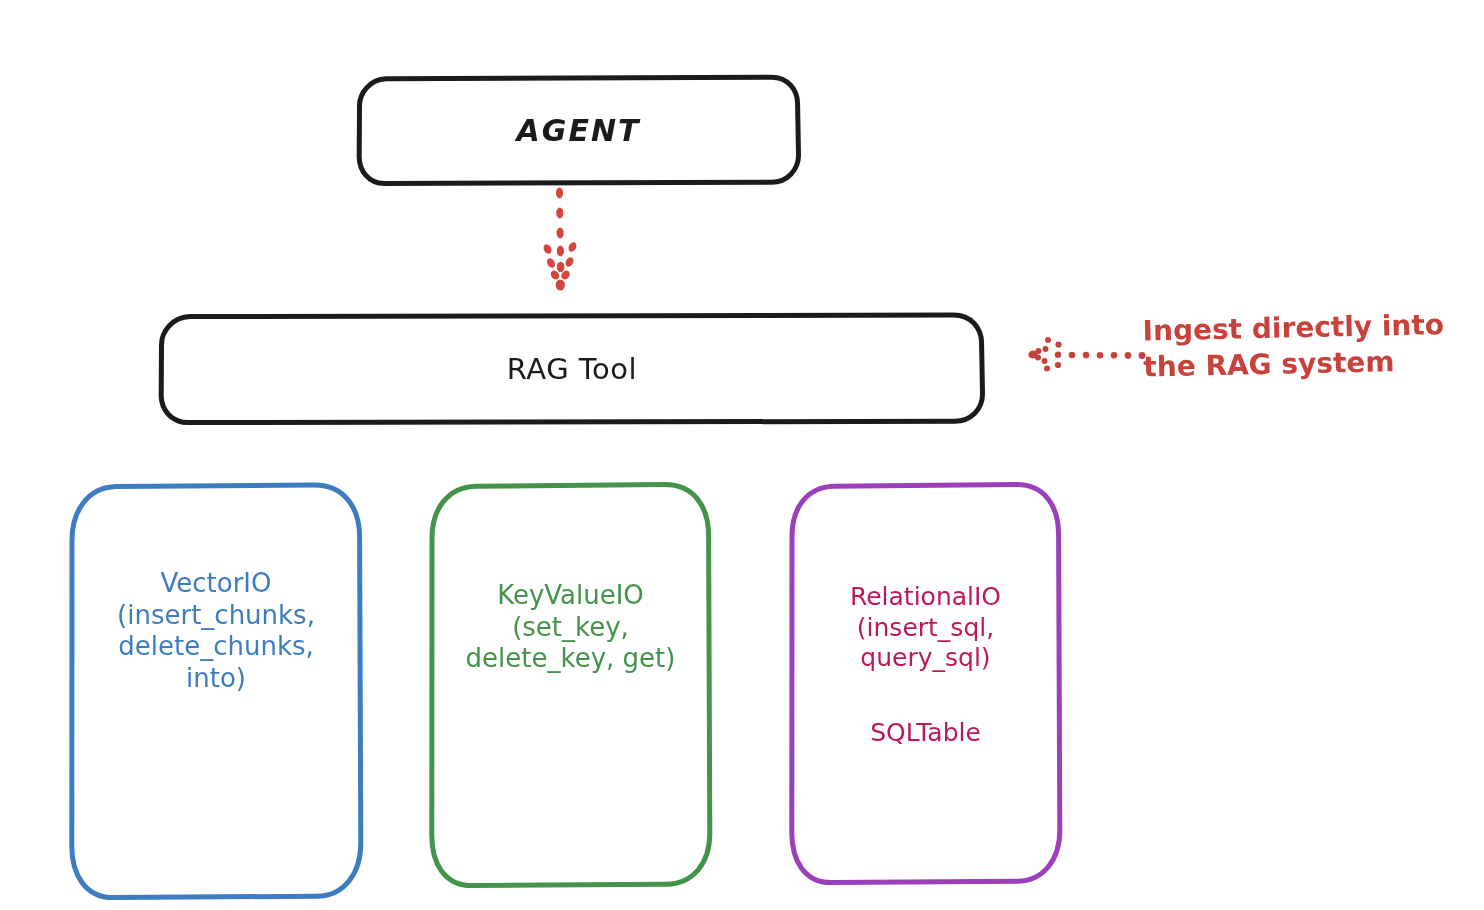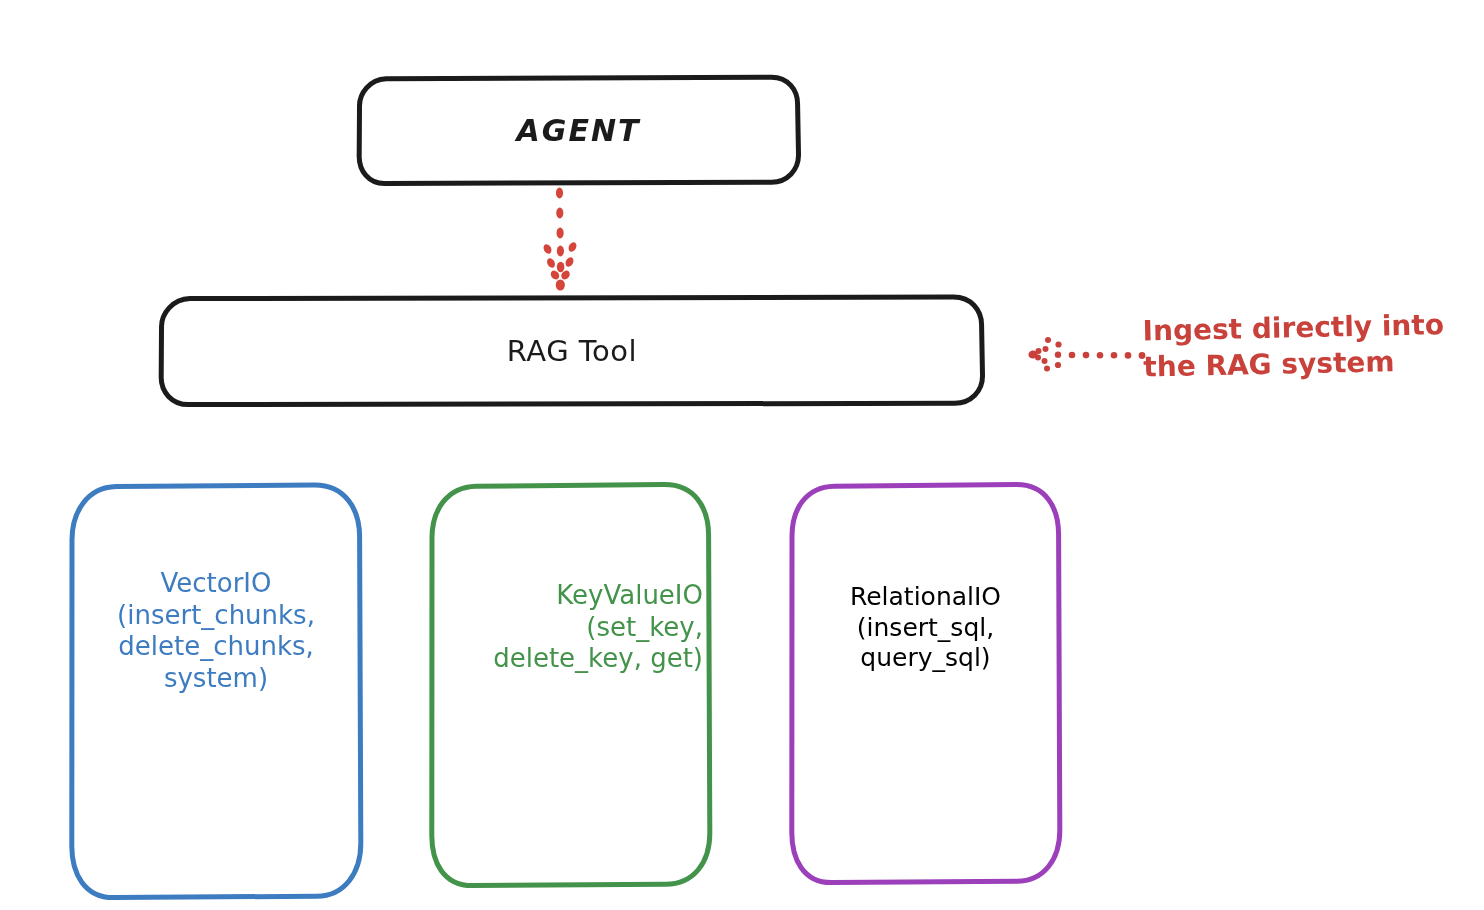--- a/index.html
+++ b/index.html
@@ -61,21 +61,21 @@
     font-style: italic;
     font-weight: 700;
     font-size: 30px;
     letter-spacing: 2px;
     color: #1b1b1b;
   }
 
   
   #rag-tool-node {
     left: 157px;
-    top: 262px;
+    top: 280px;
     width: 830px;
     height: 113px;
   }
   #rag-tool-node .label {
     font-family: "DejaVu Sans", sans-serif;
     font-weight: 500;
     font-size: 29px;
     letter-spacing: 0.5px;
     color: #1b1b1b;
   }
@@ -104,36 +104,35 @@
   #vectorio-node .node-body { padding-top: 86px; }
   #vectorio-node .api-text,
   #vectorio-node .index-text { color: #3d7cc0; font-size: 26px; }
   #vectorio-node .index-text { margin-top: 42px; font-size: 25px; }
 
   #keyvalueio-node {
     left: 428px;
     top: 450px;
     width: 285px;
     height: 406px;
-    text-align: right;
   }
   #keyvalueio-node .node-body { padding-top: 98px; }
   #keyvalueio-node .api-text,
   #keyvalueio-node .index-text { color: #43934a; font-size: 26px; }
   #keyvalueio-node .index-text { margin-top: 42px; font-size: 25px; }
 
   #relationalio-node {
     left: 788px;
     top: 450px;
     width: 275px;
     height: 403px;
   }
   #relationalio-node .node-body { padding-top: 100px; }
   #relationalio-node .api-text,
-  #relationalio-node .index-text { color: #000000; font-size: 25px; text-align: center; }
+  #relationalio-node .index-text { color: #be185d; font-size: 25px; text-align: center; }
   #relationalio-node .index-text { margin-top: 44px; font-size: 25px; }
 
   
   .arrow-layer {
     position: absolute;
     inset: 0;
     pointer-events: none;
   }
   #agent-to-rag-arrow {
     position: absolute;
@@ -245,21 +244,21 @@
   <div class="node provider" id="vectorio-node">
     <svg class="node-svg" viewBox="0 0 296 418" preserveAspectRatio="none">
       <path d="M4.0,60 C3.4,30 19,5.5 48,4.6 L246,3.0 C276,2.6 292,26 291.6,56
                L292.8,360 C293.2,390 277,414.6 248,414.2 L46,415.6
                C17,416.0 3.2,392 3.8,362 Z" fill="#ffffff" stroke="#3d7cc0" stroke-width="5" stroke-linejoin="round" stroke-linecap="round"></path>
     </svg>
     <div class="node-body">
       <div class="api-text">VectorIO
 (insert_chunks,
 delete_chunks,
-system)</div>
+into)</div>
     </div>
   </div>
 
   <div class="node provider" id="keyvalueio-node">
     <svg class="node-svg" viewBox="0 0 285 406" preserveAspectRatio="none">
       <path d="M4.0,58 C3.4,28 19,5.0 48,4.2 L236,2.6 C266,2.2 281,25 280.6,55
                L281.8,350 C282.2,380 266,402.6 237,402.2 L45,403.6
                C16,404.0 3.2,381 3.8,351 Z" fill="#ffffff" stroke="#43934a" stroke-width="5" stroke-linejoin="round" stroke-linecap="round"></path>
     </svg>
     <div class="node-body">
@@ -272,16 +271,17 @@
   <div class="node provider" id="relationalio-node">
     <svg class="node-svg" viewBox="0 0 275 403" preserveAspectRatio="none">
       <path d="M4.0,56 C3.4,27 18,5.0 46,4.2 L228,2.6 C257,2.2 271,25 270.6,54
                L271.8,347 C272.2,377 256,399.6 228,399.2 L44,400.6
                C16,401.0 3.2,378 3.8,348 Z" fill="#ffffff" stroke="#9b3fba" stroke-width="5" stroke-linejoin="round" stroke-linecap="round"></path>
     </svg>
     <div class="node-body">
       <div class="api-text">RelationalIO
 (insert_sql,
 query_sql)</div>
+      <div class="index-text">SQLTable</div>
     </div>
   </div>
 
 </div>
 
 </body></html>

